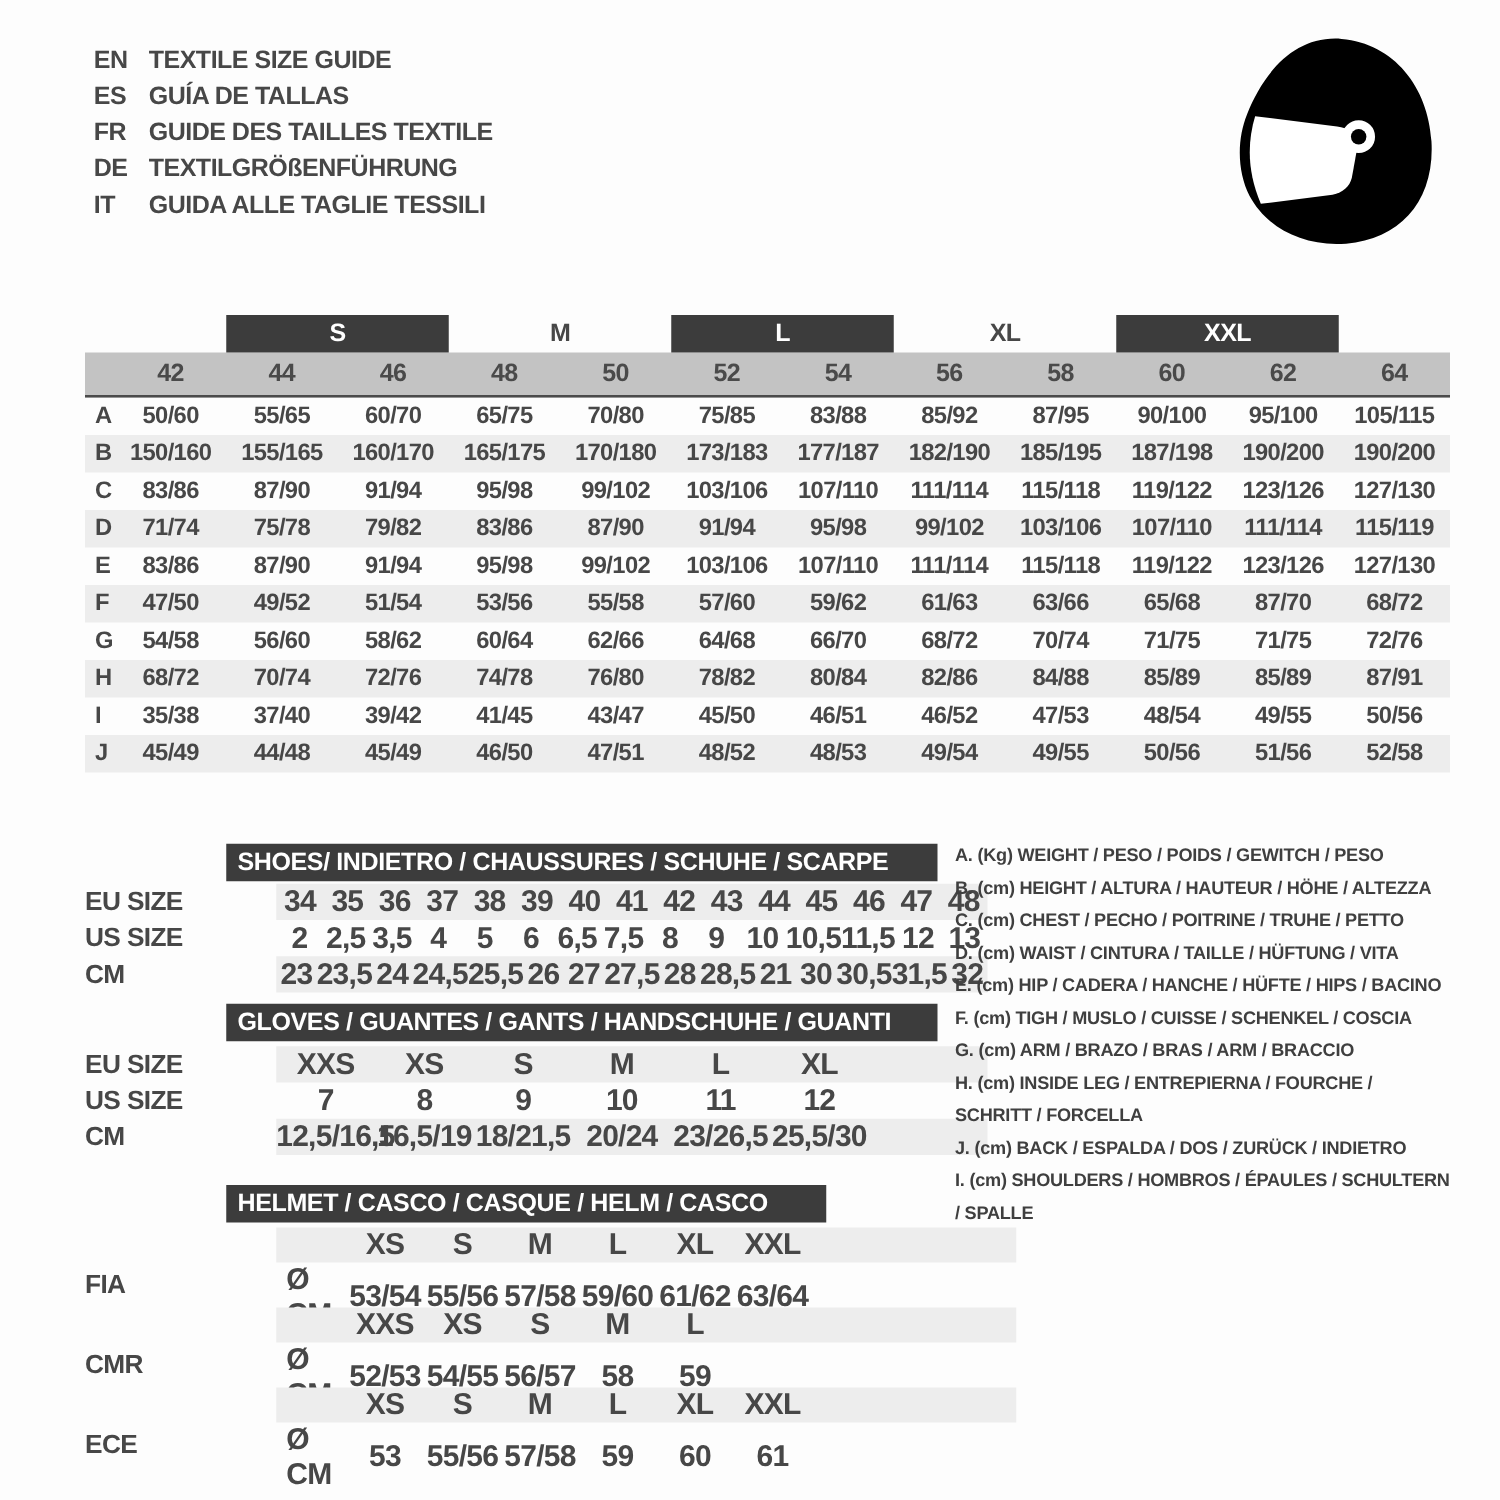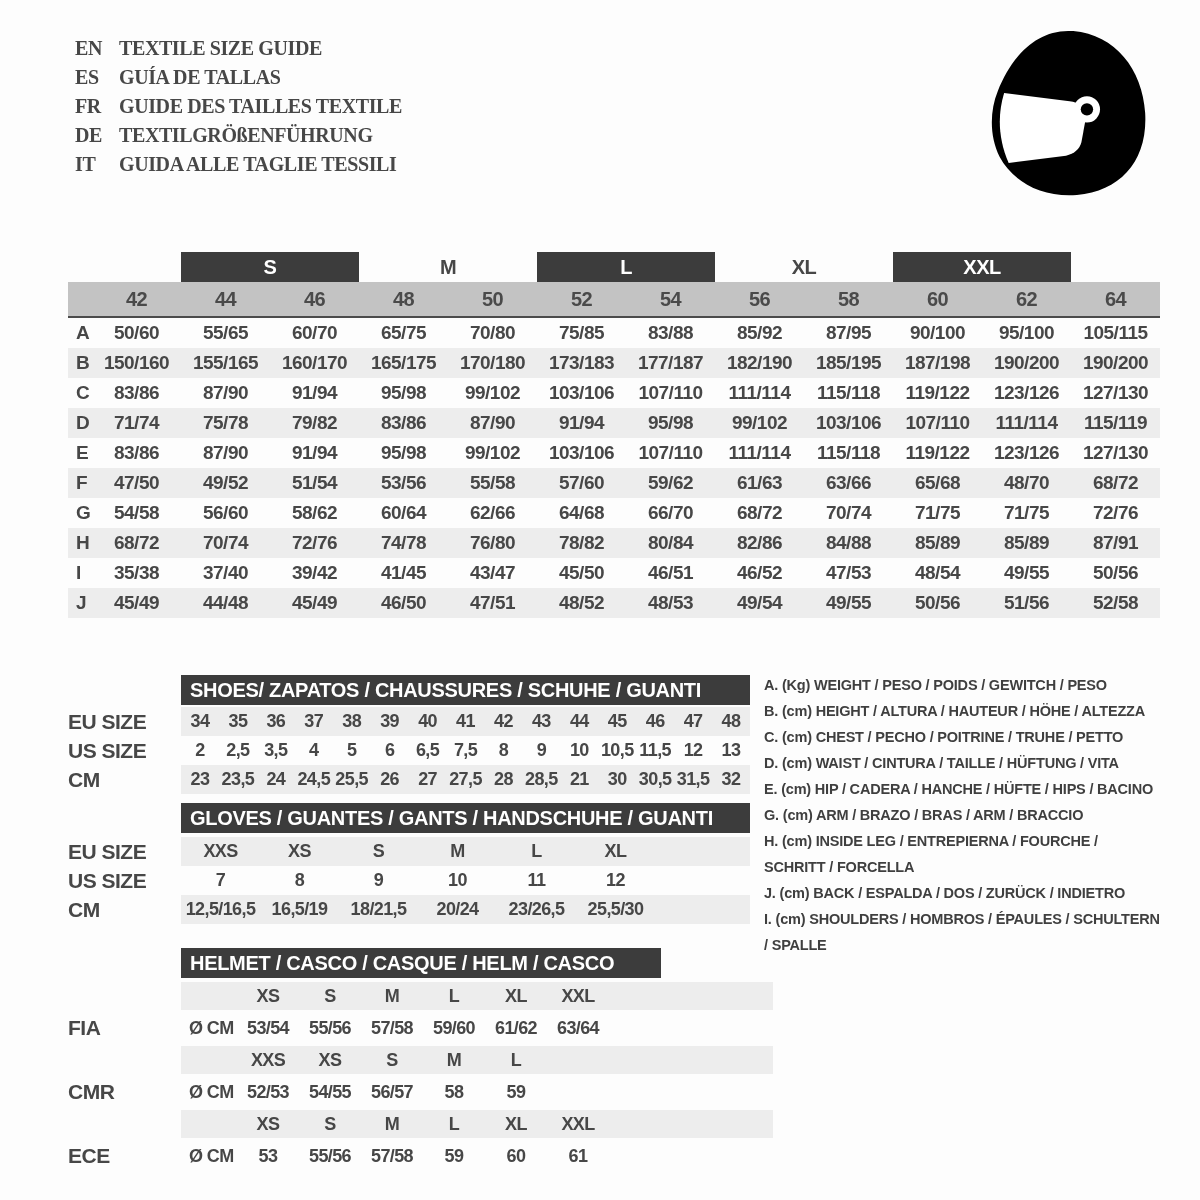--- a/index.html
+++ b/index.html
@@ -5,21 +5,21 @@
   html,body{margin:0;padding:0;}
   body{
     width:1200px;height:1200px;background:#ffffff;
     font-family:"Liberation Sans", sans-serif;
     font-weight:bold;color:#474747;
     -webkit-font-smoothing:antialiased;
   }
   .page{position:relative;width:1200px;height:1200px;overflow:hidden;background:#fdfdfd;}
 
   
-  .langs{position:absolute;left:75px;top:34px;font-family:Liberation Serif, serif;}
+  .langs{position:absolute;left:75px;top:34px;}
   .lang-row{display:flex;height:29px;align-items:center;font-size:20px;letter-spacing:-0.4px;}
   .lang-code{width:44px;}
 
   
   .logo{position:absolute;left:972px;top:22px;width:188px;height:182px;}
 
   
   .apparel{position:absolute;left:68px;top:252px;width:1092px;}
   .trow{display:grid;grid-template-columns:24px repeat(12,1fr);align-items:center;height:30px;
         font-size:19px;letter-spacing:-0.5px;}
@@ -35,21 +35,21 @@
   
   .section{position:absolute;left:68px;}
   .srow{display:flex;height:29px;align-items:center;}
   .barrow{height:30px;}
   .slabel{width:113px;font-size:21px;letter-spacing:-0.5px;flex:none;}
   .sbar{height:30px;background:var(--dark);color:#fff;display:flex;align-items:center;
         padding-left:9px;box-sizing:border-box;font-size:20px;letter-spacing:-0.3px;}
   .w569{width:569px;}
   .w592{width:480px;}
   .svals{display:grid;height:100%;align-items:center;text-align:center;
-         font-size:18px;letter-spacing:-0.6px;}
+         font-size:24px;letter-spacing:-0.6px;margin-left:40px;}
   .svals.shoes{width:569px;grid-template-columns:repeat(15,1fr);}
   .svals.gloves{width:569px;grid-template-columns:repeat(6,79px) 1fr;}
   .svals.helm{width:592px;grid-template-columns:56px repeat(6,62px) 1fr;}
   .sstripe{background:var(--stripe);}
   .unit{text-align:left;padding-left:8px;}
   .hsz{height:28px;}
   .hval{height:36px;}
   .gap2{height:2px;}
   .gap4{height:4px;}
 
@@ -202,21 +202,21 @@
           <div class="rval">47/50</div>
           <div class="rval">49/52</div>
           <div class="rval">51/54</div>
           <div class="rval">53/56</div>
           <div class="rval">55/58</div>
           <div class="rval">57/60</div>
           <div class="rval">59/62</div>
           <div class="rval">61/63</div>
           <div class="rval">63/66</div>
           <div class="rval">65/68</div>
-          <div class="rval">48/70</div>
+          <div class="rval">87/70</div>
           <div class="rval">68/72</div>
         </div>
         <div class="trow">
           <div class="rletter">G</div>
           <div class="rval">54/58</div>
           <div class="rval">56/60</div>
           <div class="rval">58/62</div>
           <div class="rval">60/64</div>
           <div class="rval">62/66</div>
           <div class="rval">64/68</div>
@@ -271,21 +271,21 @@
           <div class="rval">50/56</div>
           <div class="rval">51/56</div>
           <div class="rval">52/58</div>
         </div>
       </div>
   </div>
 
   <div class="section" style="top:675px">
     <div class="srow barrow">
       <div class="slabel"></div>
-      <div class="sbar w569">SHOES/ ZAPATOS / CHAUSSURES / SCHUHE / GUANTI</div>
+      <div class="sbar w569">SHOES/ INDIETRO / CHAUSSURES / SCHUHE / SCARPE</div>
     </div>
     <div class="gap2"></div>
     <div>
         <div class="srow">
           <div class="slabel">EU SIZE</div>
           <div class="svals shoes sstripe">
             <div class="cell">34</div>
             <div class="cell">35</div>
             <div class="cell">36</div>
             <div class="cell">37</div>
@@ -467,19 +467,20 @@
         </div>
       </div>
   </div>
 
   <div class="legend">
       <div class="legend-item"><span>A.</span> <span>(Kg)</span> <span>WEIGHT / PESO / POIDS / GEWITCH / PESO</span> </div>
       <div class="legend-item"><span>B.</span> <span>(cm)</span> <span>HEIGHT / ALTURA / HAUTEUR / HÖHE / ALTEZZA</span> </div>
       <div class="legend-item"><span>C.</span> <span>(cm)</span> <span>CHEST / PECHO / POITRINE / TRUHE / PETTO</span> </div>
       <div class="legend-item"><span>D.</span> <span>(cm)</span> <span>WAIST / CINTURA / TAILLE / HÜFTUNG / VITA</span> </div>
       <div class="legend-item"><span>E.</span> <span>(cm)</span> <span>HIP / CADERA / HANCHE / HÜFTE / HIPS / BACINO</span> </div>
+      <div class="legend-item"><span>F.</span> <span>(cm)</span> <span>TIGH / MUSLO / CUISSE / SCHENKEL / COSCIA</span> </div>
       <div class="legend-item"><span>G.</span> <span>(cm)</span> <span>ARM / BRAZO / BRAS / ARM / BRACCIO</span> </div>
       <div class="legend-item"><span>H.</span> <span>(cm)</span> <span>INSIDE LEG / ENTREPIERNA / FOURCHE / SCHRITT / FORCELLA</span> </div>
       <div class="legend-item"><span>J.</span> <span>(cm)</span> <span>BACK / ESPALDA / DOS / ZURÜCK / INDIETRO</span> </div>
       <div class="legend-item"><span>I.</span> <span>(cm)</span> <span>SHOULDERS / HOMBROS / ÉPAULES / SCHULTERN / SPALLE</span> </div>
     </div>
 
 </div>
 
 </body></html>

